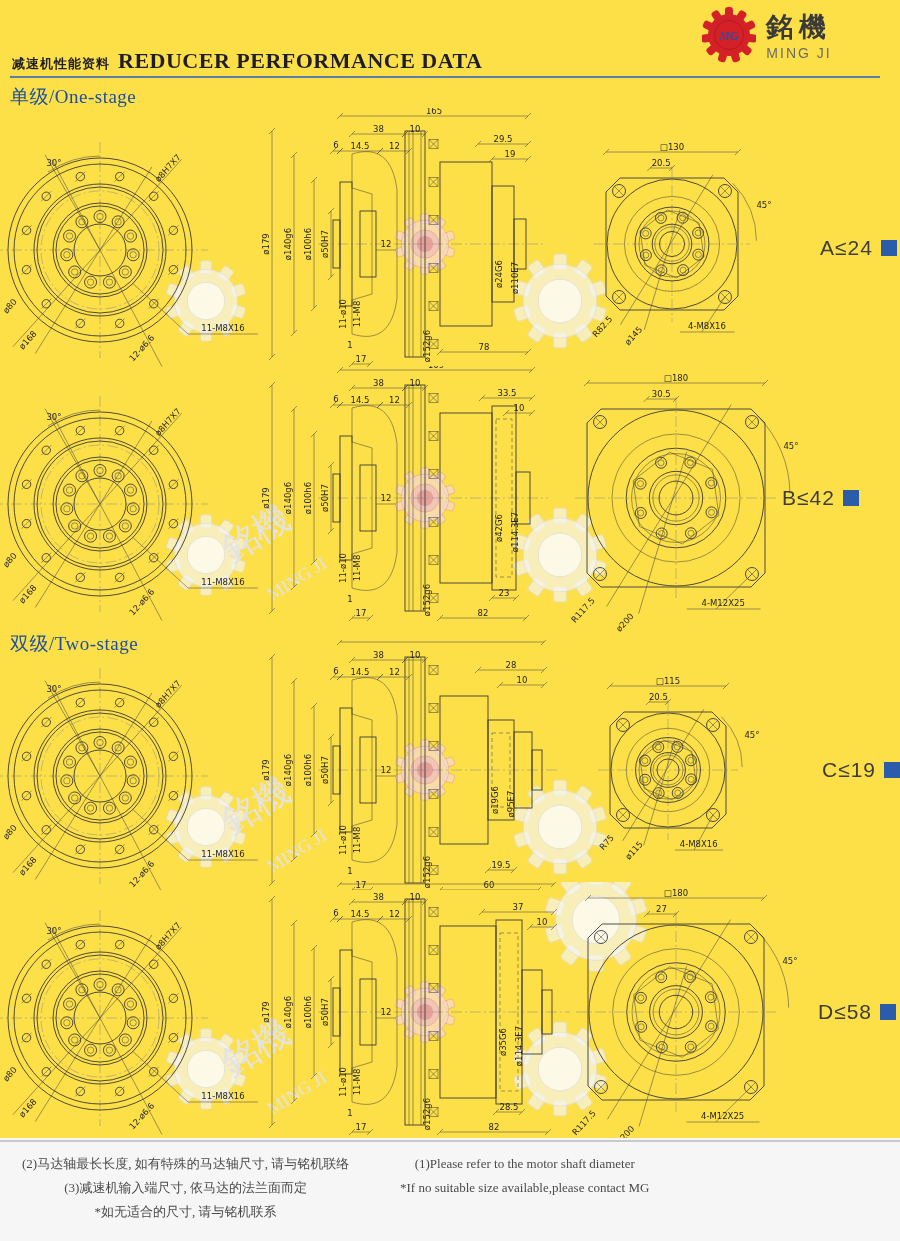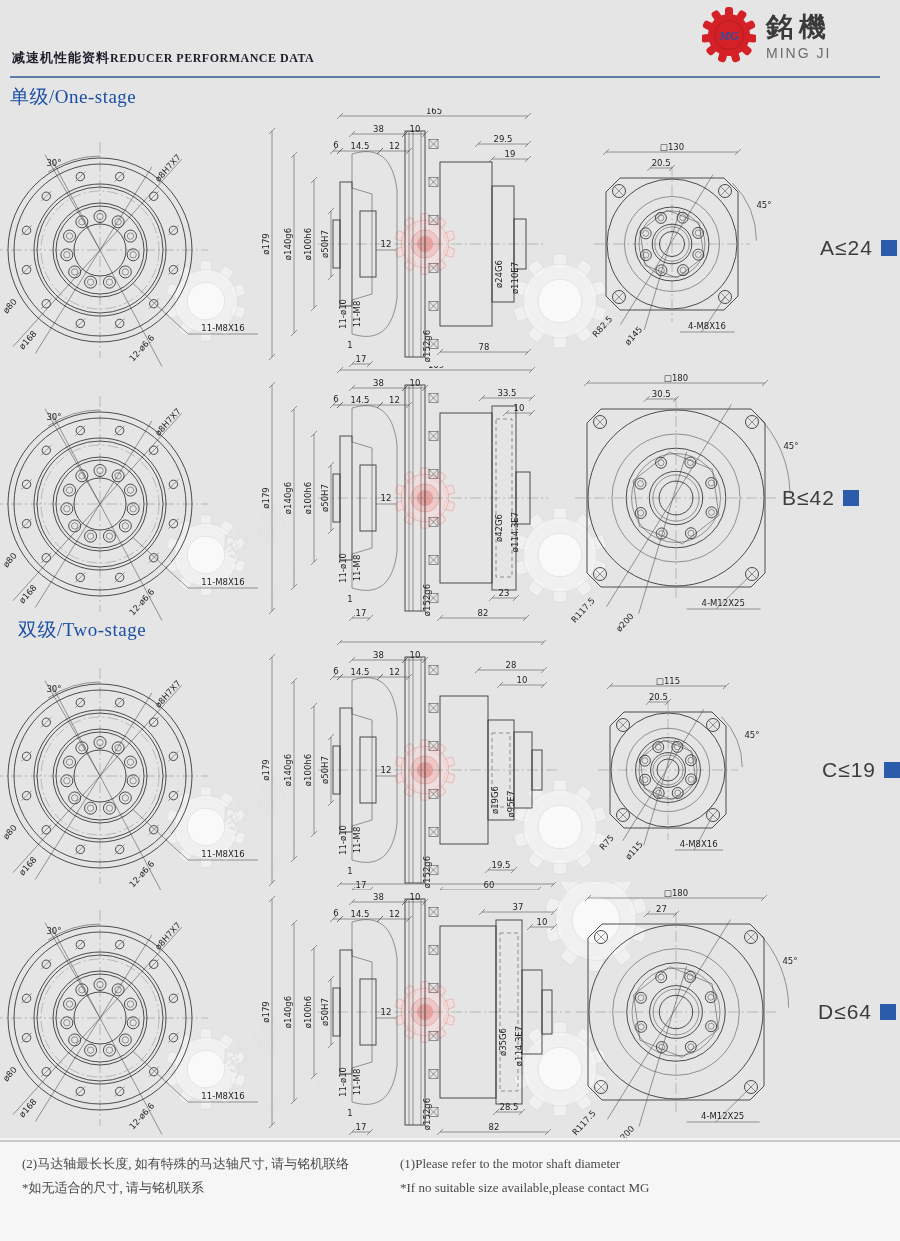--- a/index.html
+++ b/index.html
@@ -1,30 +1,30 @@
 <!DOCTYPE html>
 <html><head>
 <meta charset="utf-8">
 <style>
   html,body{margin:0;padding:0;}
   body{width:900px;height:1241px;position:relative;background:#ffffff;
        font-family:"Liberation Serif",serif;overflow:hidden;}
-  .page{position:absolute;inset:0;background:#e5e5e5;}
+  .page{position:absolute;inset:0;background:#fde047;text-align:center;}
   
   .hdr-title{position:absolute;left:12px;top:48px;white-space:nowrap;color:#1e1e2b;}
   .hdr-title .zh{font-size:13px;font-weight:bold;letter-spacing:1px;}
-  .hdr-title .en{font-size:12px;font-weight:bold;letter-spacing:.5px;}
+  .hdr-title .en{font-size:22px;font-weight:bold;margin-left:8px;letter-spacing:.5px;}
   .hdr-rule{position:absolute;left:10px;top:76px;width:870px;height:2px;background:#5d7da5;}
   .logo{position:absolute;left:702px;top:6px;display:flex;align-items:center;}
   .logo-txt{margin-left:10px;}
   .logo-zh{font-size:27px;color:#3a3a3a;letter-spacing:6px;font-weight:bold;}
   .logo-en{font-size:14px;color:#6b6b6b;font-family:"Liberation Sans",sans-serif;letter-spacing:2px;}
   
   .sec{position:absolute;left:10px;font-size:19px;font-weight:normal;color:#1b4fa5;letter-spacing:.5px;}
-  #sec1{top:84px;} #sec2{top:617px;margin-left:8px;}
+  #sec1{top:84px;} #sec2{top:631px;}
   
   svg.row{position:absolute;left:0;}
   
   .limit{position:absolute;display:flex;align-items:center;font-family:"Liberation Sans",sans-serif;
          font-size:21px;color:#3d3d3d;letter-spacing:1px;}
   .limit .sq{display:inline-block;width:16px;height:16px;margin-left:8px;background:#2b5cab;}
   
   .foot-bg{position:absolute;left:0;top:1138px;width:900px;height:103px;background:#f6f6f6;}
   .foot-rule{position:absolute;left:0;top:1140px;width:900px;height:2px;background:#c9c9c9;}
   .notes{position:absolute;top:1152px;font-size:13px;color:#4a4a4a;line-height:24px;white-space:nowrap;}
@@ -1203,27 +1203,28 @@
     </div>
   <div class="limit" style="left:782px;top:486px">
       <span>B≤42</span>
       <span class="sq"></span>
     </div>
   <div class="limit" style="left:822px;top:758px">
       <span>C≤19</span>
       <span class="sq"></span>
     </div>
   <div class="limit" style="left:818px;top:1000px">
-      <span>D≤64</span>
+      <span>D≤58</span>
       <span class="sq"></span>
     </div>
 
   <div class="foot-bg"></div>
   <div class="foot-rule"></div>
   <div class="notes" id="notes-zh">
     <div>(2)马达轴最长长度, 如有特殊的马达轴尺寸, 请与铭机联络</div>
+    <div>(3)减速机输入端尺寸, 依马达的法兰面而定</div>
     <div>*如无适合的尺寸, 请与铭机联系</div>
   </div>
   <div class="notes" id="notes-en">
     <div>(1)Please refer to the motor shaft diameter</div>
     <div>*If no suitable size available,please contact MG</div>
   </div>
 </div>
 
 </body></html>

